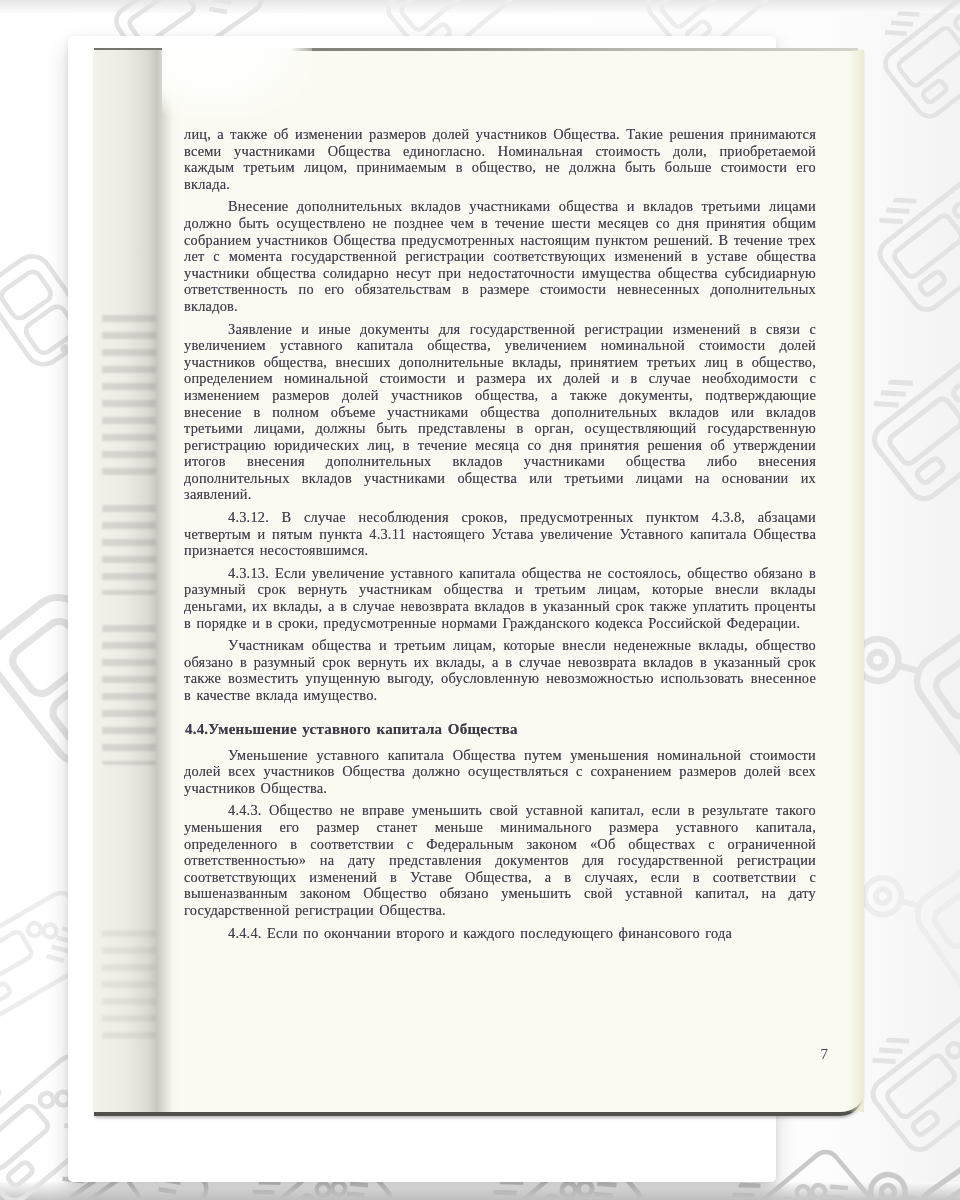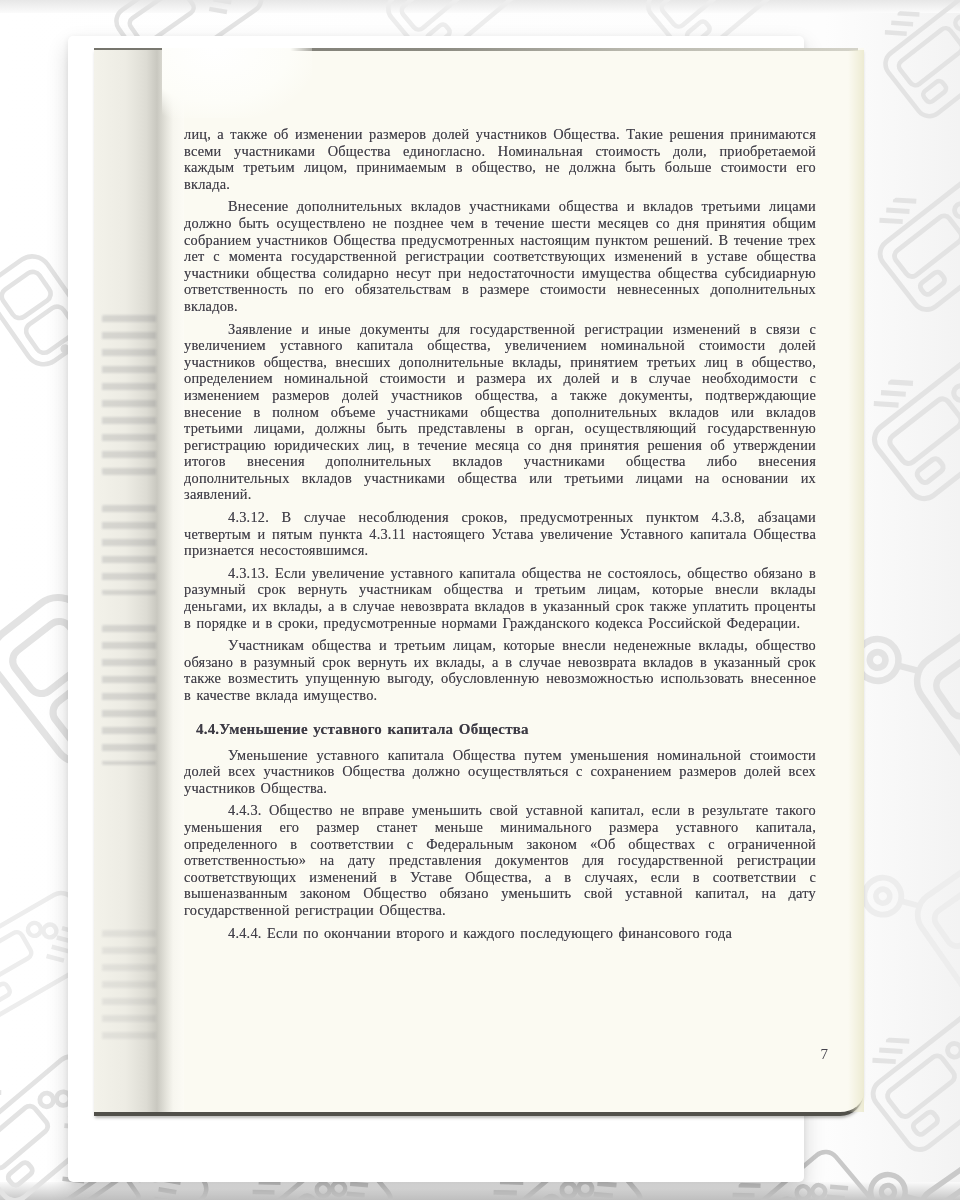--- a/index.html
+++ b/index.html
@@ -13,21 +13,21 @@
     background:linear-gradient(to bottom,#e7e7e7,#fbfbfb);z-index:1;}
   .band-bottom{position:absolute;left:0;top:1182px;width:960px;height:18px;
     background:linear-gradient(to bottom,#fafafa,#c6c6c6);z-index:1;}
   
   .pi{position:absolute;color:#e3e3e3;z-index:2;}
   .pi.dk{color:#c9c9c9;}
   .pi.lt{color:#ededed;}
   
   .photo-card{position:absolute;left:68px;top:36px;width:708px;height:1146px;
     background:#ffffff;border-radius:5px;z-index:5;
-    box-shadow:0 10px 22px rgba(0,0,0,.16),0 2px 6px rgba(0,0,0,.08);padding-left:28px;}
+    box-shadow:0 10px 22px rgba(0,0,0,.16),0 2px 6px rgba(0,0,0,.08);}
   
   .scan-page{position:absolute;left:26px;top:12px;width:770px;height:1064px;
     background:#fbfaf2;
     border-bottom:4px solid #51504a;border-bottom-right-radius:24px;
     box-shadow:0 3px 3px -1px rgba(60,60,55,.35);}
   .edge-top{position:absolute;left:0;right:6px;top:0;height:3px;
     background:linear-gradient(to right,#75746c,#8c8b82 45%,#b9b8ae 70%,#d4d3c9 100%);}
   .edge-right{position:absolute;right:0;top:2px;bottom:0;width:16px;
     background:linear-gradient(to left,#edebd2 0%,rgba(237,235,210,0) 100%);}
   .gutter{position:absolute;left:0;top:2px;bottom:0;width:90px;
@@ -37,21 +37,21 @@
   .curl{position:absolute;left:68px;top:0;width:150px;height:70px;
     background:radial-gradient(ellipse at 35% 0%,#ffffff 0%,#fdfdf8 55%,rgba(253,253,248,0) 78%);}
   
   .text-column{position:absolute;left:90px;top:78px;width:632px;
     font-size:14.4px;line-height:16.6px;color:#413f49;
     text-align:justify;letter-spacing:.2px;word-spacing:1.6px;
     text-shadow:0 0 .5px rgba(65,63,73,.6);}
   .para{margin:0 0 6px;text-indent:44px;}
   .para.no-indent{text-indent:0;}
   .para.gap-before{margin-top:4px;}
-  .section-heading{margin:16px 12px 9px;font-size:15px;line-height:18px;font-weight:bold;
+  .section-heading{margin:16px 1px 9px;font-size:15px;line-height:18px;font-weight:bold;
     text-align:left;text-indent:0;color:#3c3a44;}
   .page-number{position:absolute;top:998px;right:36px;font-size:15px;color:#45434d;}
 </style>
 </head>
 <body>
 
 <svg width="0" height="0" style="position:absolute" aria-hidden="true">
   <defs>
     <g id="sym-fob" fill="none" stroke="currentColor" stroke-width="5">
       <circle cx="26" cy="24" r="16"></circle>

